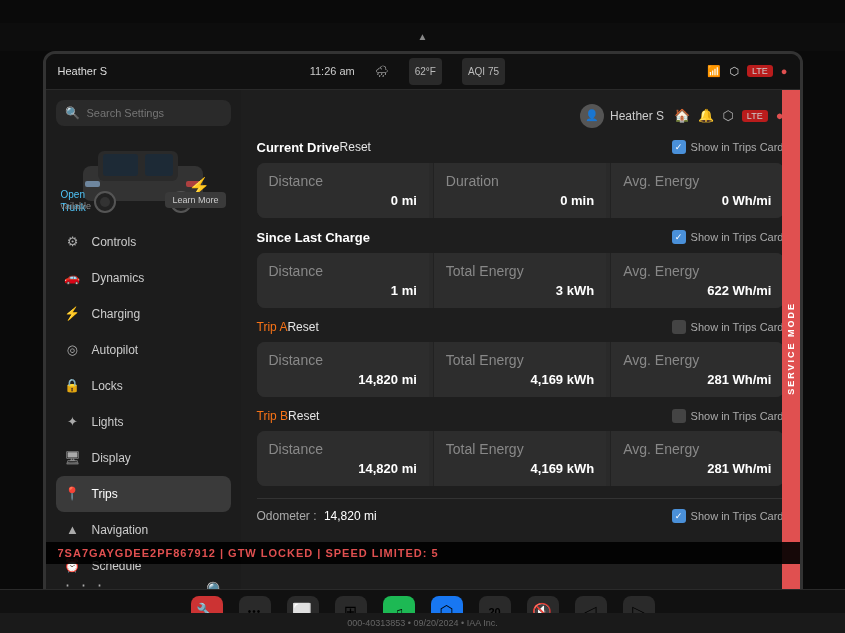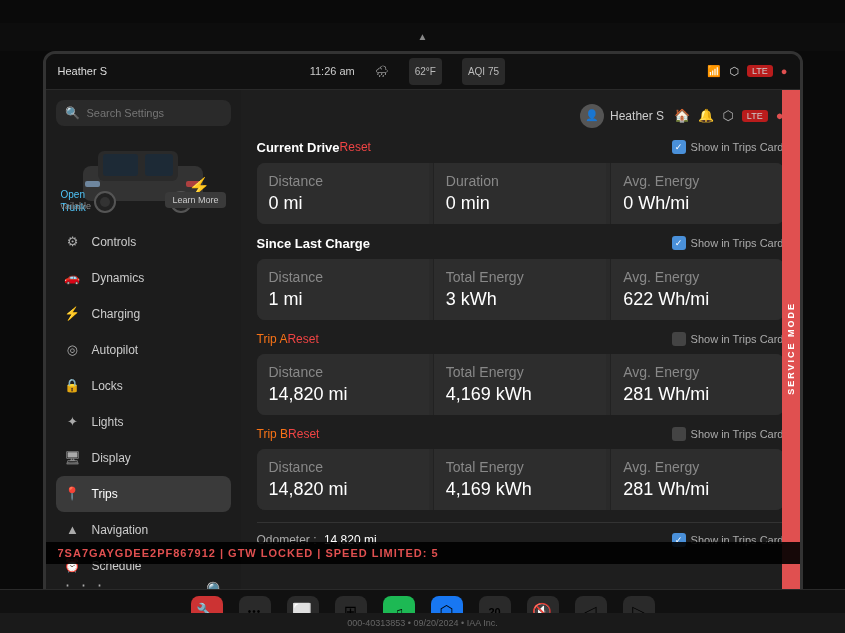--- a/index.html
+++ b/index.html
@@ -286,21 +286,21 @@
       font-weight: 600;
     }
 
     .section-meta {
       display: flex;
       align-items: center;
       gap: 0;
     }
 
     .reset-link {
-      color: #ef4444;
+      color: #e5e5e5;
       font-size: 12px;
       cursor: pointer;
     }
 
     .trip-link {
       color: #f97316;
       font-size: 12px;
     }
 
     .show-trips-label {
@@ -354,22 +354,23 @@
     }
 
     .stat-label {
       color: #888;
       font-size: 14px;
       margin-bottom: 4px;
     }
 
     .stat-value {
       color: #fff;
-      font-size: 18px;
-      font-weight: 400;
+      font-size: 13px;
+      font-weight: 700;
+      text-align: right;
     }
 
     
     .section-block {
       margin-bottom: 12px;
     }
 
     
     .odometer-bar {
       display: flex;

